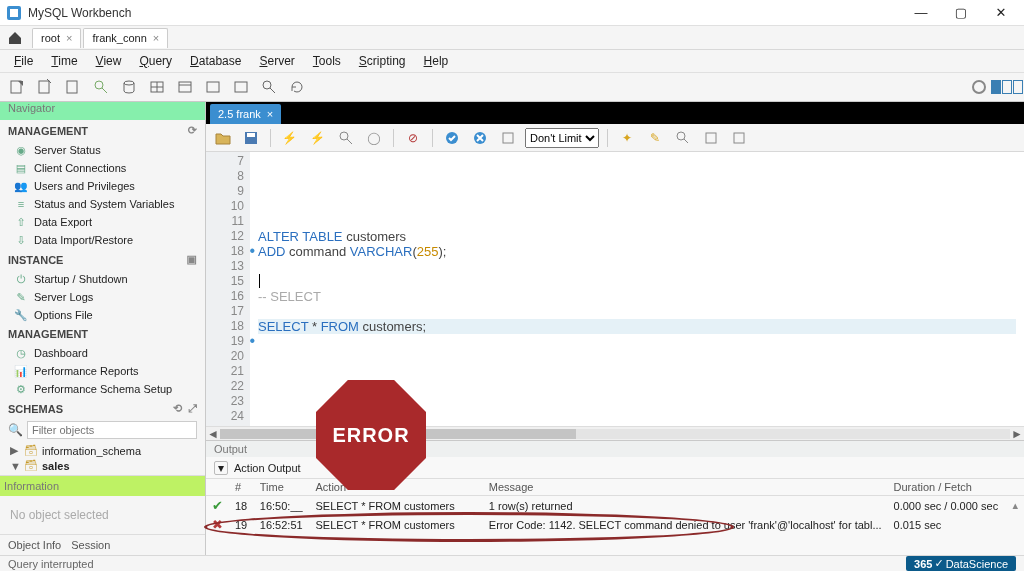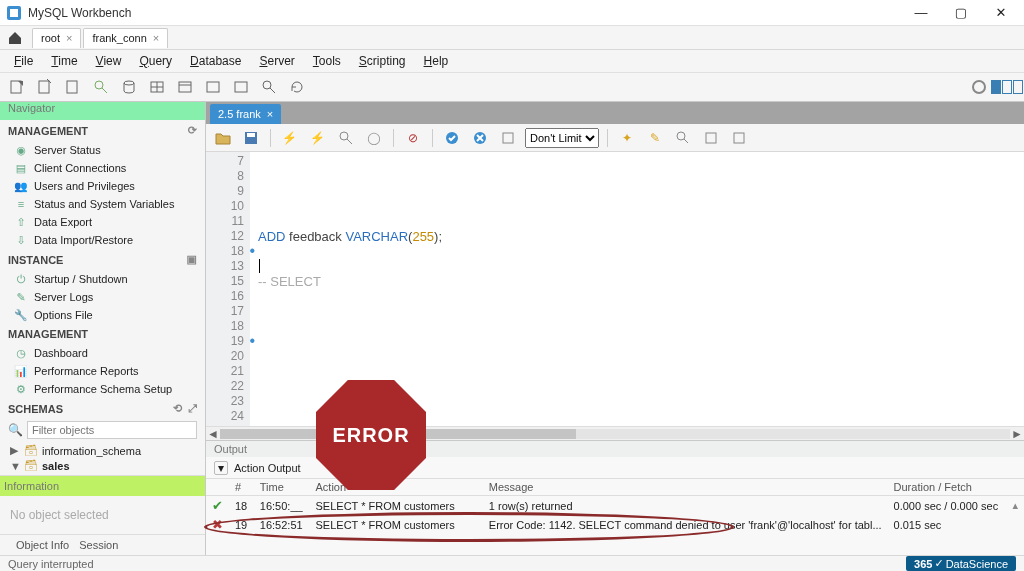--- a/index.html
+++ b/index.html
@@ -43,28 +43,28 @@
   .nav-item { display: flex; align-items: center; gap: 6px; padding: 2px 10px 2px 14px; font-size: 11px; color: #222; cursor: pointer; }
   .nav-item .ic { width: 14px; height: 14px; display:inline-flex; align-items:center; justify-content:center; color:#6a8; }
   .filter-row { padding: 2px 8px; display:flex; align-items:center; gap:4px;}
   .filter-row input { flex:1; height:18px; font-size:11px; padding:0 4px; border:1px solid #ccc; background:#fff;}
   .schema-tree { padding: 2px 0 2px 10px; font-size:11px;}
   .schema-tree .row { display:flex; align-items:center; gap:4px; padding:1px 0; cursor:pointer;}
   .schema-tree .tri { width:10px; display:inline-block; color:#666;}
   .schema-tree .db { color:#c79a2a; }
   .info-head { font-size:11px; color:#777; padding:4px 4px; background:#bef264; border-top:1px solid #ddd;}
   .noobj { color:#aaa; padding: 12px 10px; font-size:12px;}
-  .bottom-tabs { display:flex; gap:10px; padding:4px 16px; font-size:11px; border-top:1px solid #ddd; color:#555;}
+  .bottom-tabs { display:flex; gap:10px; padding:4px 8px; font-size:11px; border-top:1px solid #ddd; color:#555;}
   .bottom-tabs span { cursor:pointer; }
 
   
   .main { flex:1; display:flex; flex-direction:column; min-width:0; }
 
   
-  .sql-tabstrip { height: 22px; background: #a3a3a3; display:flex; align-items:flex-end; padding:0 4px;}
+  .sql-tabstrip { height: 22px; background: #000000; display:flex; align-items:flex-end; padding:0 4px;}
   .sql-tab { height: 20px; background:#3b8ed0; color:#fff; font-size:11px; padding:0 8px; display:inline-flex; align-items:center; border-radius:2px 2px 0 0; cursor:pointer;}
   .sql-tab .x { margin-left:6px; color:#fff; font-size:11px;}
 
   
   .sqltoolbar { height:28px; background:#f5f5f5; border-bottom:1px solid #d8d8d8; display:flex; align-items:center; padding:0 6px; gap:6px;}
   .sqltoolbar select { height:20px; font-size:11px;}
   .divider { width:1px; height:18px; background:#ccc; margin:0 2px;}
 
   
   .editor { flex:1; display:flex; overflow:hidden; background:#fff; font-family: Consolas, monospace; font-size:13px;}
@@ -429,25 +429,27 @@
           <div class="ln">23</div>
           <div class="ln">24</div>
           <div class="ln">25</div>
         </div>
       <div class="code" id="code">
           <div class="cl"></div>
           <div class="cl"></div>
           <div class="cl"></div>
           <div class="cl"></div>
           <div class="cl"></div>
-          <div class="cl"><span class="kw">ADD</span><span class="ident"> feedback </span><span class="kw">VARCHAR</span><span class="ident">(</span><span class="num">255</span><span class="ident">);</span></div>
+          <div class="cl"><span class="kw">ALTER TABLE</span><span class="ident"> customers</span></div>
+          <div class="cl"><span class="kw">ADD</span><span class="ident"> command </span><span class="kw">VARCHAR</span><span class="ident">(</span><span class="num">255</span><span class="ident">);</span></div>
           <div class="cl"></div>
           <div class="cl"><span class="caret"></span></div>
           <div class="cl"><span class="cmt">-- SELECT</span></div>
           <div class="cl"></div>
+          <div class="cl hl"><span class="kw">SELECT</span><span class="ident"> * </span><span class="kw">FROM</span><span class="ident"> customers;</span></div>
           <div class="cl"></div>
           <div class="cl"></div>
           <div class="cl"></div>
           <div class="cl"></div>
           <div class="cl"></div>
           <div class="cl"></div>
         </div>
     </div>
     <div class="hscroll">
       <span class="arrow">◄</span>

